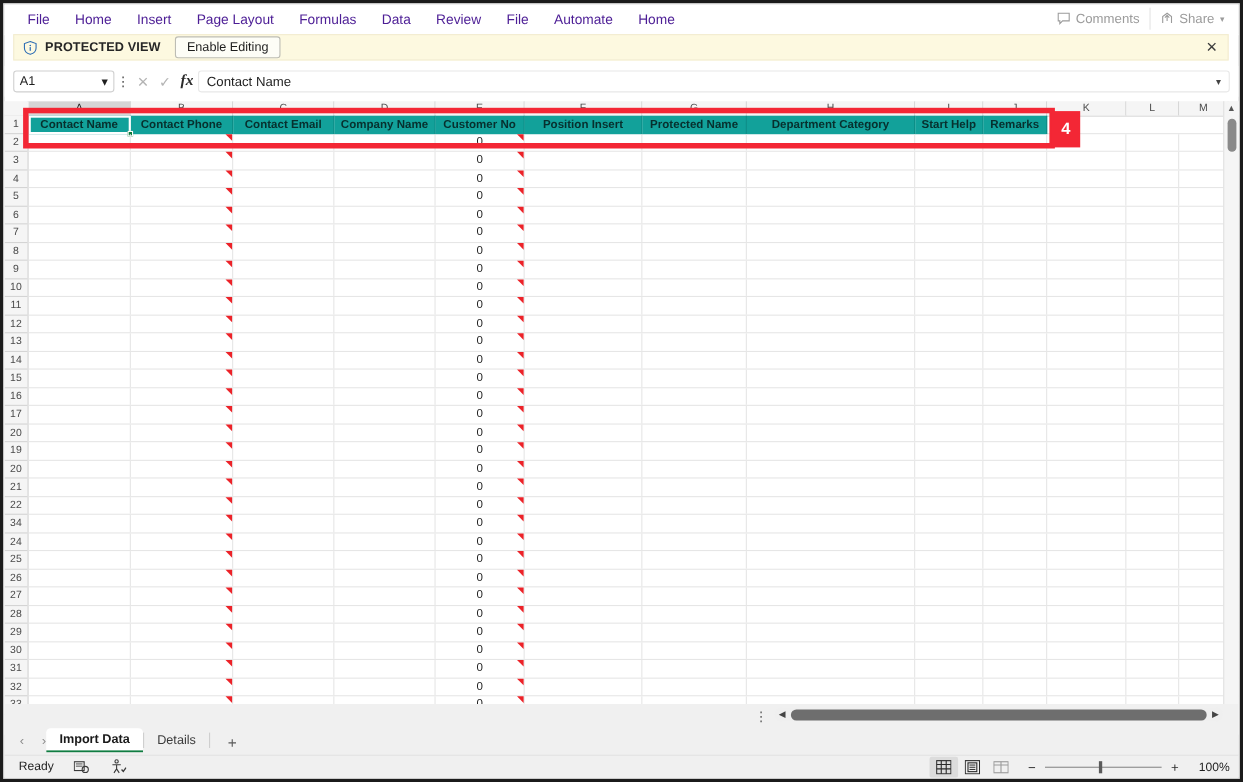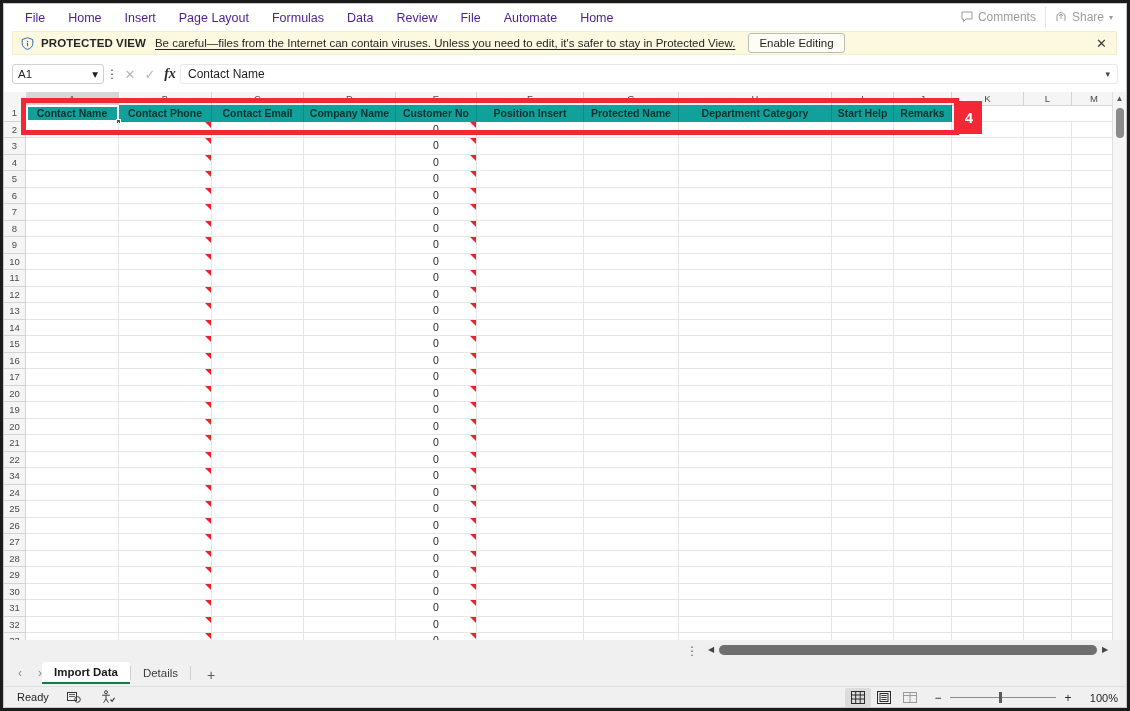--- a/index.html
+++ b/index.html
@@ -253,21 +253,20 @@
 
   <div class="pv">
     <span class="pv-shield">
       <svg width="13" height="13" viewBox="0 0 13 13">
         <path d="M6.5 0.7 L11.8 2.6 V6.6 C11.8 9.6 9.4 11.6 6.5 12.4 C3.6 11.6 1.2 9.6 1.2 6.6 V2.6 Z" fill="none" stroke="#2b6cb3" stroke-width="1"></path>
         <circle cx="6.5" cy="4.4" r="0.75" fill="#2b6cb3"></circle>
         <rect x="5.95" y="5.8" width="1.1" height="3.4" fill="#2b6cb3"></rect>
       </svg>
     </span>
     <span class="pv-title">PROTECTED VIEW</span>
-    <span class="pv-msg">Be careful—files from the Internet can contain viruses. Unless you need to edit, it's safer to stay in Protected View.</span>
     <span class="pv-enable">Enable Editing</span>
     <span class="pv-close">✕</span>
   </div>
 
   <div class="fbar">
     <div class="namebox">
       <span>A1</span>
       <span class="nb-caret">▾</span>
     </div>
     <div class="fdots">⋮</div>

